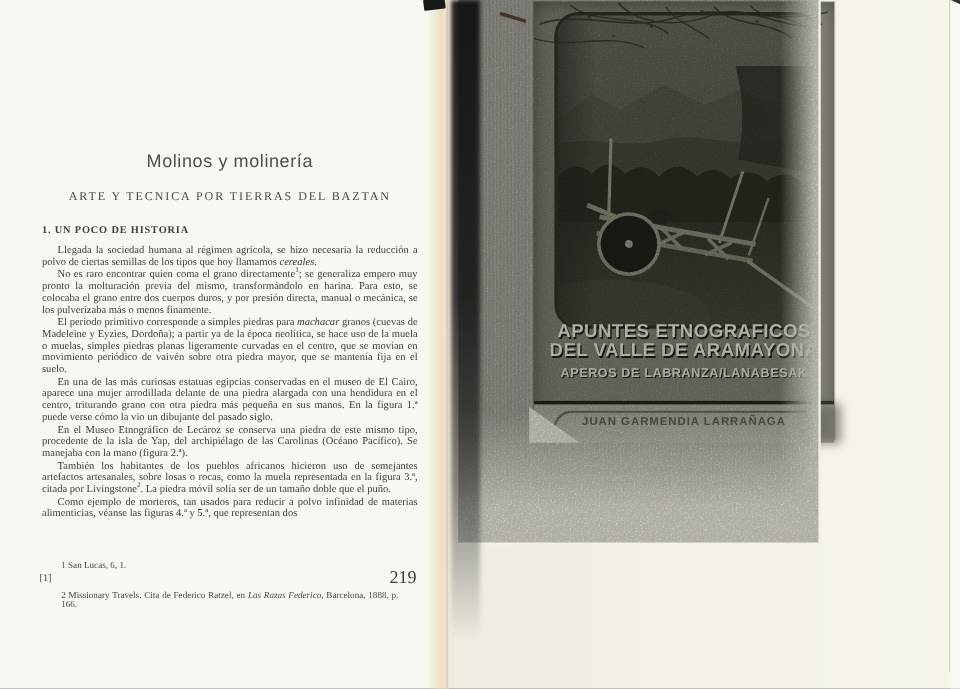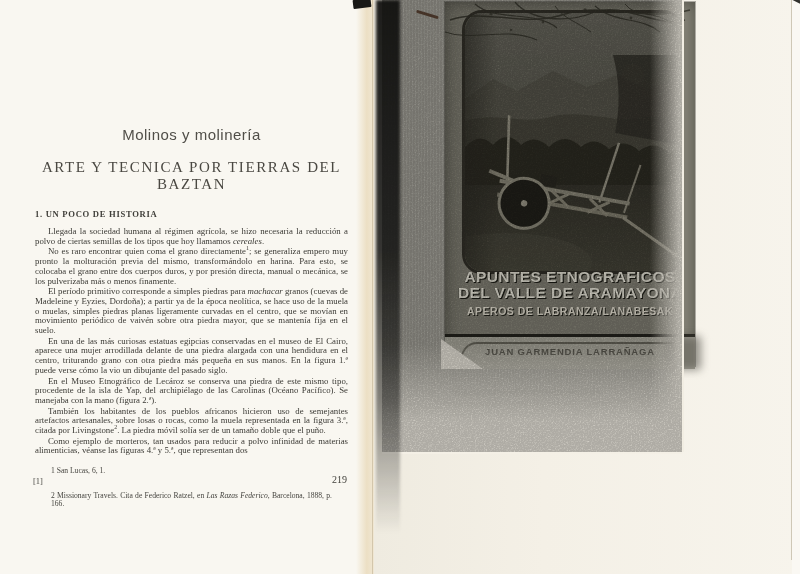--- a/index.html
+++ b/index.html
@@ -10,35 +10,35 @@
   .left-page{position:absolute;left:0;top:0;width:374px;height:574px;
     background:#f9f7f1;}
   .left-page .edge-strip{position:absolute;right:0;top:0;width:18px;height:100%;
     background:linear-gradient(to right,rgba(235,222,193,0),#ecdfc4 60%,#f0e7d3 100%);}
   .left-page .edge-line{position:absolute;right:1px;top:0;width:1px;height:100%;
     background:#d3c6ab;}
 
   .article{position:absolute;left:35px;top:126px;width:313px;color:#3b3a35;}
   .article-title{font-family:"Liberation Sans",sans-serif;font-size:15px;
     font-weight:500;text-align:center;color:#504e48;letter-spacing:.5px;margin:0 0 7px 0;}
-  .article-subtitle{font-size:15px;text-align:center;letter-spacing:1.6px;
+  .article-subtitle{font-size:10px;text-align:center;letter-spacing:1.6px;
     color:#4a4842;margin:16px 0 0 0;}
   .section-heading{font-size:8.6px;font-weight:700;letter-spacing:.7px;
     margin:16px 0 8px 0;color:#3f3e39;}
   .bodytext p{font-size:8.8px;line-height:9.7px;text-align:justify;
     text-indent:13px;margin:0 0 1px 0;}
   .bodytext .it{font-style:italic;}
   .bodytext .sup,.footnotes .sup{font-size:6px;vertical-align:super;line-height:0;}
 
   .footnotes{position:absolute;left:35px;top:451px;width:313px;color:#45443f;}
   .footnotes p{font-size:7.6px;line-height:8.6px;margin:16px;text-align:justify;}
   .footnotes .it{font-style:italic;}
 
   .folio-left{position:absolute;left:33px;top:476px;font-size:8.5px;color:#4a4944;}
-  .page-number{position:absolute;right:27px;top:474px;font-size:10px;color:#3f3e39;}
+  .page-number{position:absolute;right:27px;top:474px;font-size:15px;color:#3f3e39;}
 
   .ink-mark-top{position:absolute;left:353px;top:-1px;width:18px;height:9px;
     background:#181816;transform:rotate(-7deg);border-radius:1px;}
 
   
   .right-page{position:absolute;left:374px;top:0;width:426px;height:574px;
     background:linear-gradient(to right,#efebe0 0,#f4f0e6 40%,#f7f4ec 100%);}
   .right-page .right-edge-line{position:absolute;left:417px;top:0;width:1px;height:560px;
     background:#cfc8b7;}
   .right-page .right-edge-paper{position:absolute;left:418px;top:0;width:8px;height:574px;

